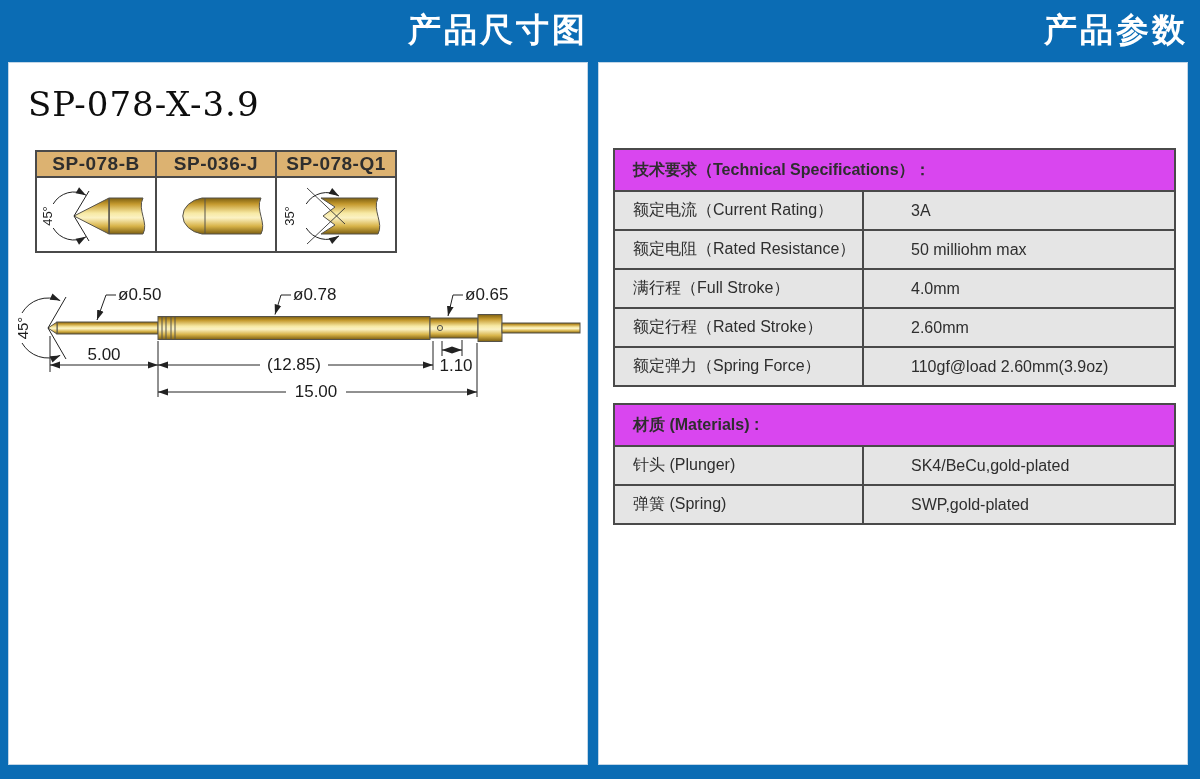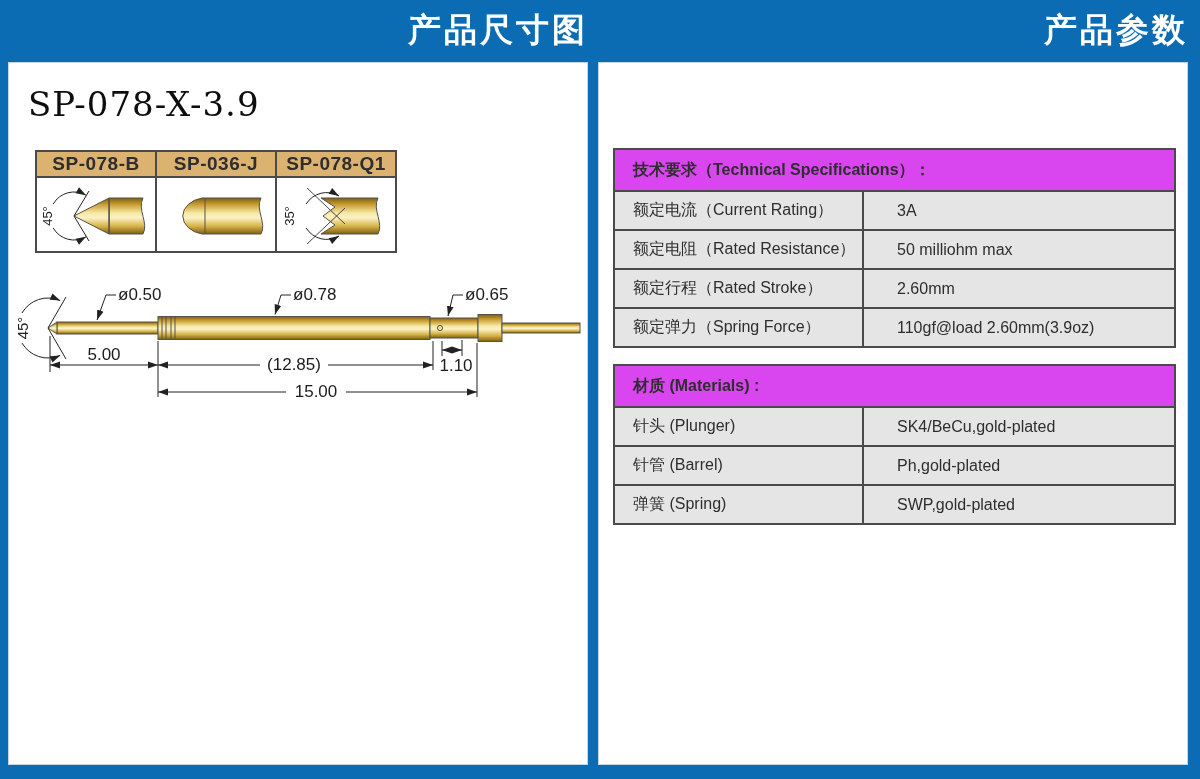--- a/index.html
+++ b/index.html
@@ -60,21 +60,21 @@
     background:#d946ef;
     font-size:16px; font-weight:bold; color:#2e2e2e;
     text-align:left; padding:0 0 0 18px;
   }
   .spec-table td {
     height:37px;
     border:2px solid #4a4a4a;
     font-size:16px; color:#2e2e2e;
     padding:0 0 0 18px; background:#e5e5e5;
   }
-  .spec-table td.val { padding-left:33px; }
+  .spec-table td.val { padding-left:47px; }
   .spec-table col.c1 { width:249px; }
   .spec-table col.c2 { width:312px; }
   #materials-table { margin-top:16px; }
 
   
   .gold  { fill:url(#goldg); stroke:#55524a; stroke-width:1; }
   .edge  { stroke:#55524a; stroke-width:1; }
   .dline { stroke:#222222; stroke-width:1; fill:none; }
   .thin  { stroke:#333333; stroke-width:.9; fill:none; }
   .dtext { font-family:"Liberation Sans",sans-serif; font-size:17px; fill:#1c1c1c; }
@@ -223,20 +223,24 @@
       </tr>
       <tr>
         <td>额定电流（Current Rating）</td>
         <td class="val">3A</td>
       </tr>
       <tr>
         <td>额定电阻（Rated Resistance）</td>
         <td class="val">50 milliohm max</td>
       </tr>
       <tr>
+        <td>满行程（Full Stroke）</td>
+        <td class="val">4.0mm</td>
+      </tr>
+      <tr>
         <td>额定行程（Rated Stroke）</td>
         <td class="val">2.60mm</td>
       </tr>
       <tr>
         <td>额定弹力（Spring Force）</td>
         <td class="val">110gf@load 2.60mm(3.9oz)</td>
       </tr>
     </tbody>
       </table>
 
@@ -247,24 +251,20 @@
         </colgroup>
       <tbody>
           <tr>
         <th colspan="2">材质 (Materials) :</th>
       </tr>
       <tr>
         <td>针头 (Plunger)</td>
         <td class="val">SK4/BeCu,gold-plated</td>
       </tr>
       <tr>
-        <td>针管 (Barrel)</td>
-        <td class="val">Ph,gold-plated</td>
-      </tr>
-      <tr>
         <td>弹簧 (Spring)</td>
         <td class="val">SWP,gold-plated</td>
       </tr>
     </tbody>
       </table>
 
   </div>
 </div>
 
 </body></html>

